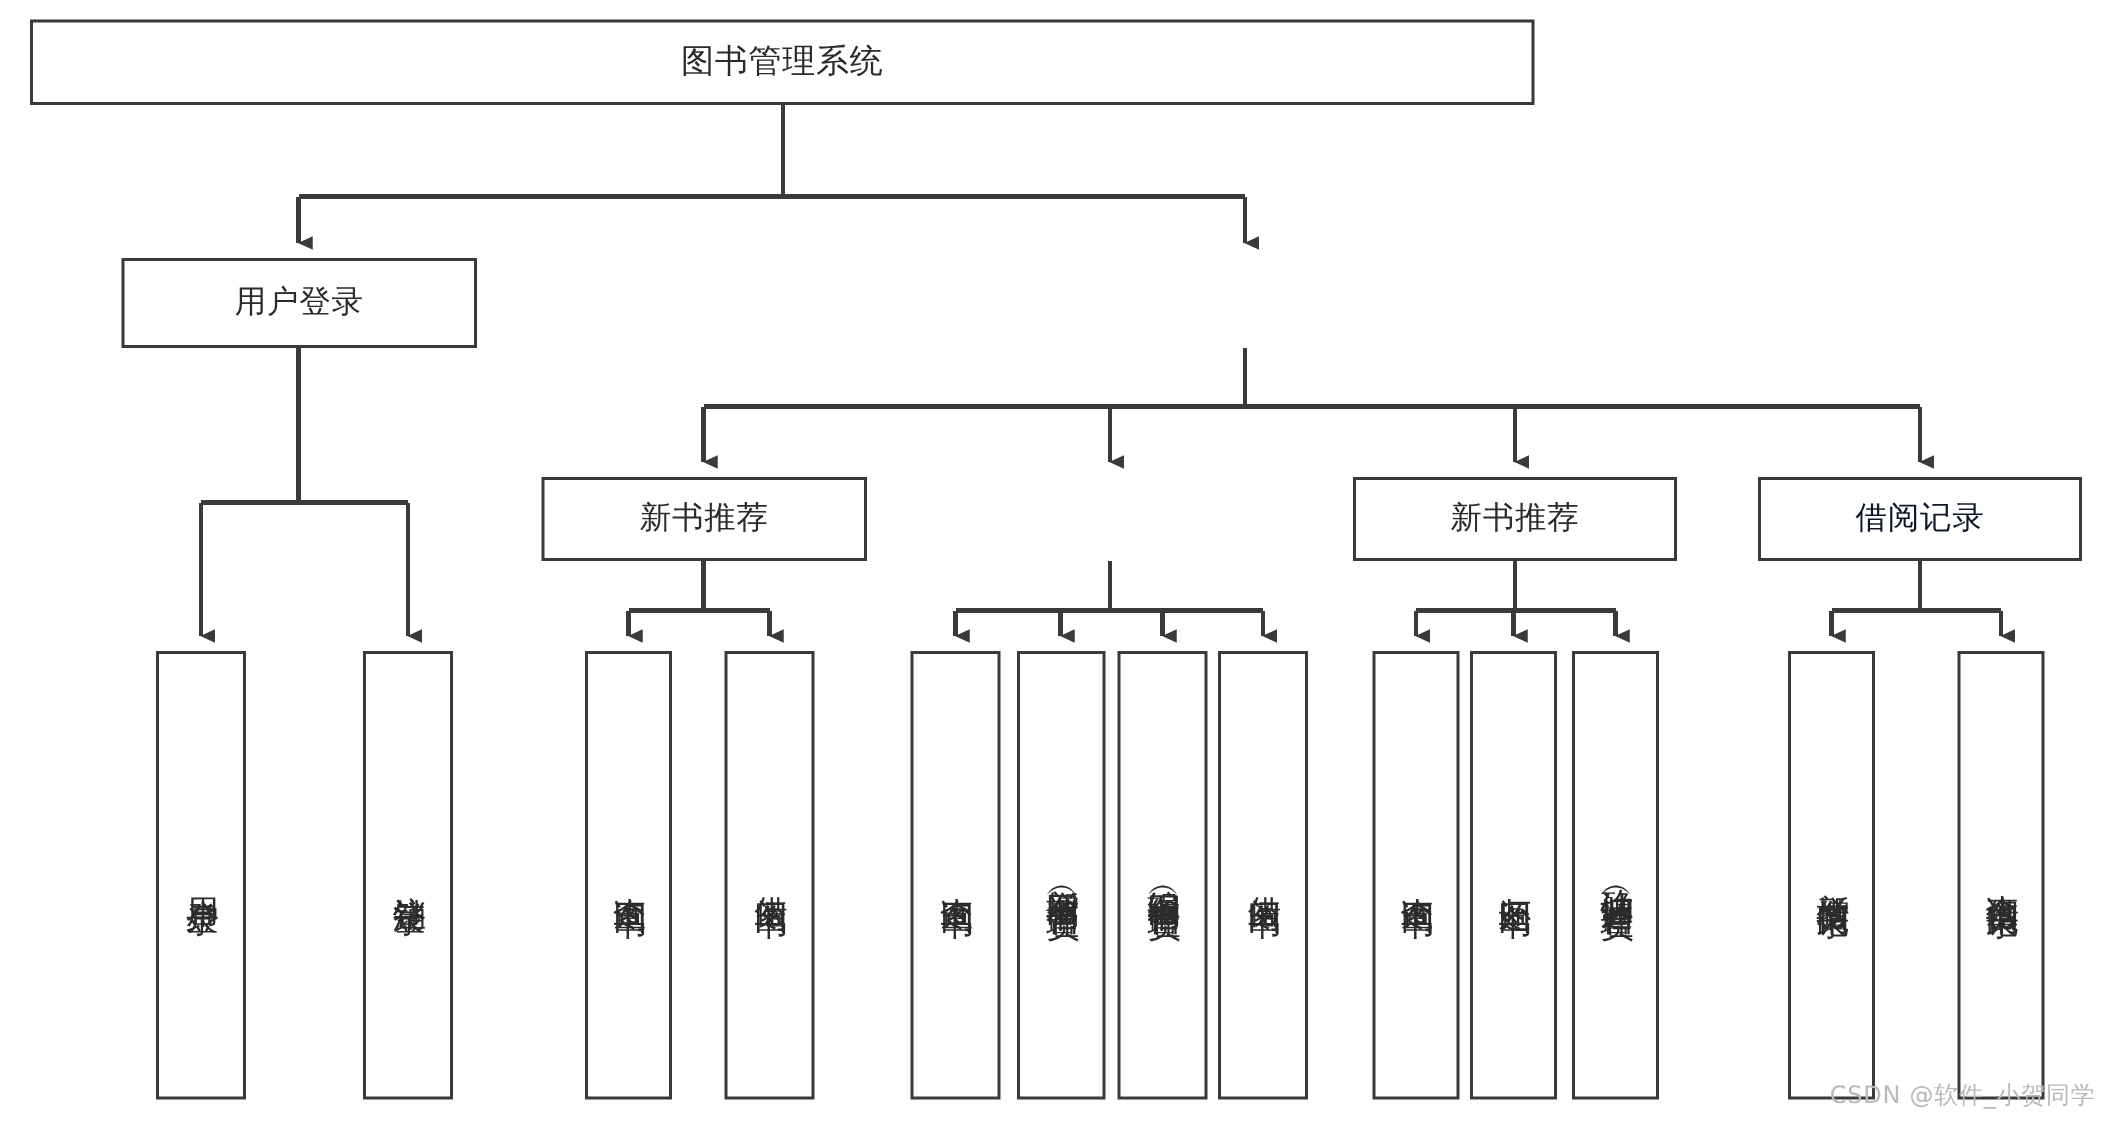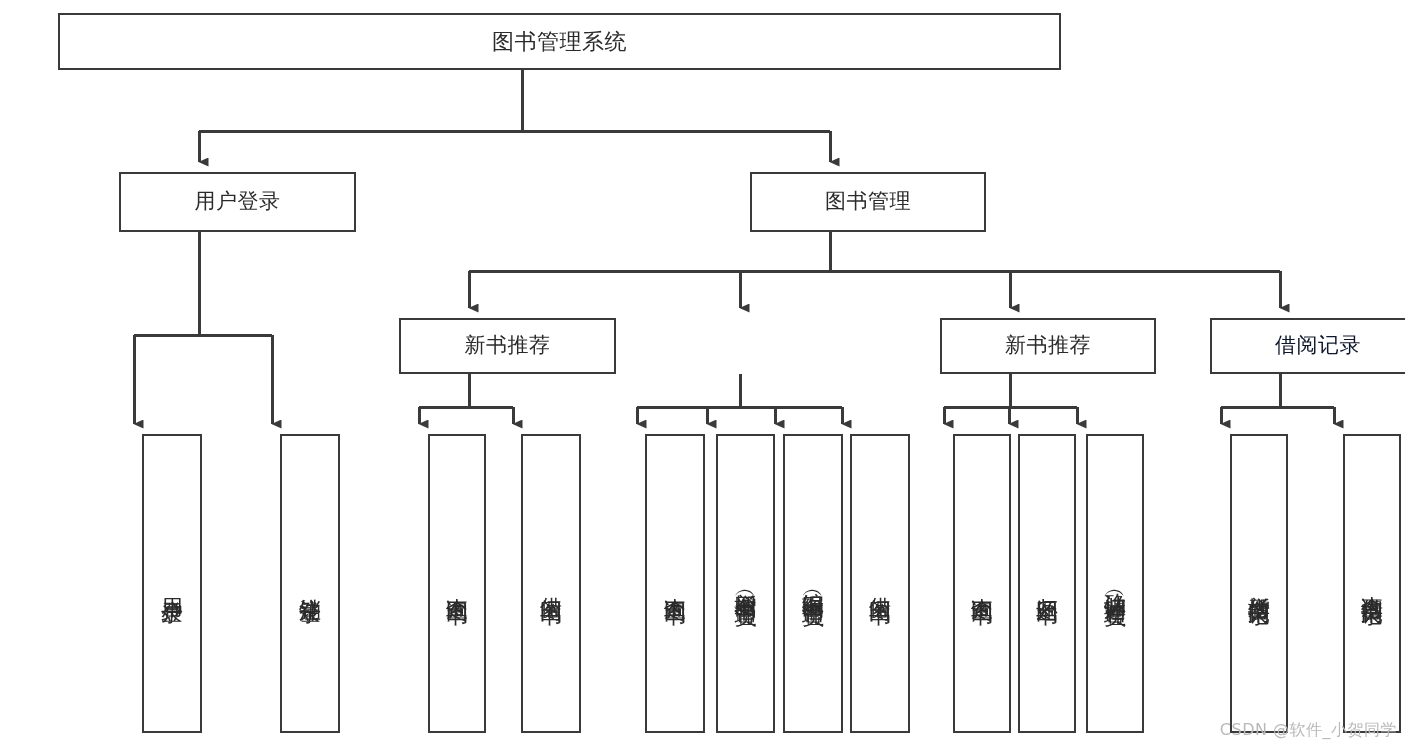--- a/index.html
+++ b/index.html
@@ -28,21 +28,20 @@
   }
   .node-box {
     position: absolute;
     box-sizing: border-box;
     background: #ffffff;
     border: 2px solid #3a3a3a;
     display: flex;
     align-items: center;
     justify-content: center;
     overflow: hidden;
-    margin-left: 38px;
   }
   .node-label {
     color: #2b2b2b;
     line-height: 1.14;
     text-align: center;
     white-space: nowrap;
   }
   .node-box.horizontal .node-label {
     font-size: 21px;
     letter-spacing: 0.5px;
@@ -130,23 +129,20 @@
     </g>
   </svg>
 
   <div class="node-box root horizontal" style="left: 20px; top: 13px; width: 1003px; height: 57px; border-color: rgb(58, 58, 58); background: rgb(255, 255, 255);">
     <span class="node-label" style="color: rgb(43, 43, 43);">图书管理系统</span>
   </div>
 
   <div class="node-box horizontal" style="left: 81px; top: 172px; width: 237px; height: 60px; border-color: rgb(58, 58, 58); background: rgb(255, 255, 255);">
     <span class="node-label" style="color: rgb(43, 43, 43);">用户登录</span>
   </div>
-  <div class="node-box horizontal" style="left: 712px; top: 172px; width: 236px; height: 60px; border-color: rgb(58, 58, 58); background: rgb(255, 255, 255);">
-    <span class="node-label" style="color: rgb(43, 43, 43);">图书管理</span>
-  </div>
 
   <div class="node-box horizontal" style="left: 361px; top: 318px; width: 217px; height: 56px; border-color: rgb(58, 58, 58); background: rgb(255, 255, 255);">
     <span class="node-label" style="color: rgb(43, 43, 43);">新书推荐</span>
   </div>
   <div class="node-box horizontal" style="left: 902px; top: 318px; width: 216px; height: 56px; border-color: rgb(58, 58, 58); background: rgb(255, 255, 255);">
     <span class="node-label" style="color: rgb(43, 43, 43);">新书推荐</span>
   </div>
   <div class="node-box horizontal" style="left: 1172px; top: 318px; width: 216px; height: 56px; border-color: rgb(58, 58, 58); background: rgb(255, 255, 255);">
     <span class="node-label" style="color: #0f172a;">借阅记录</span>
   </div>

